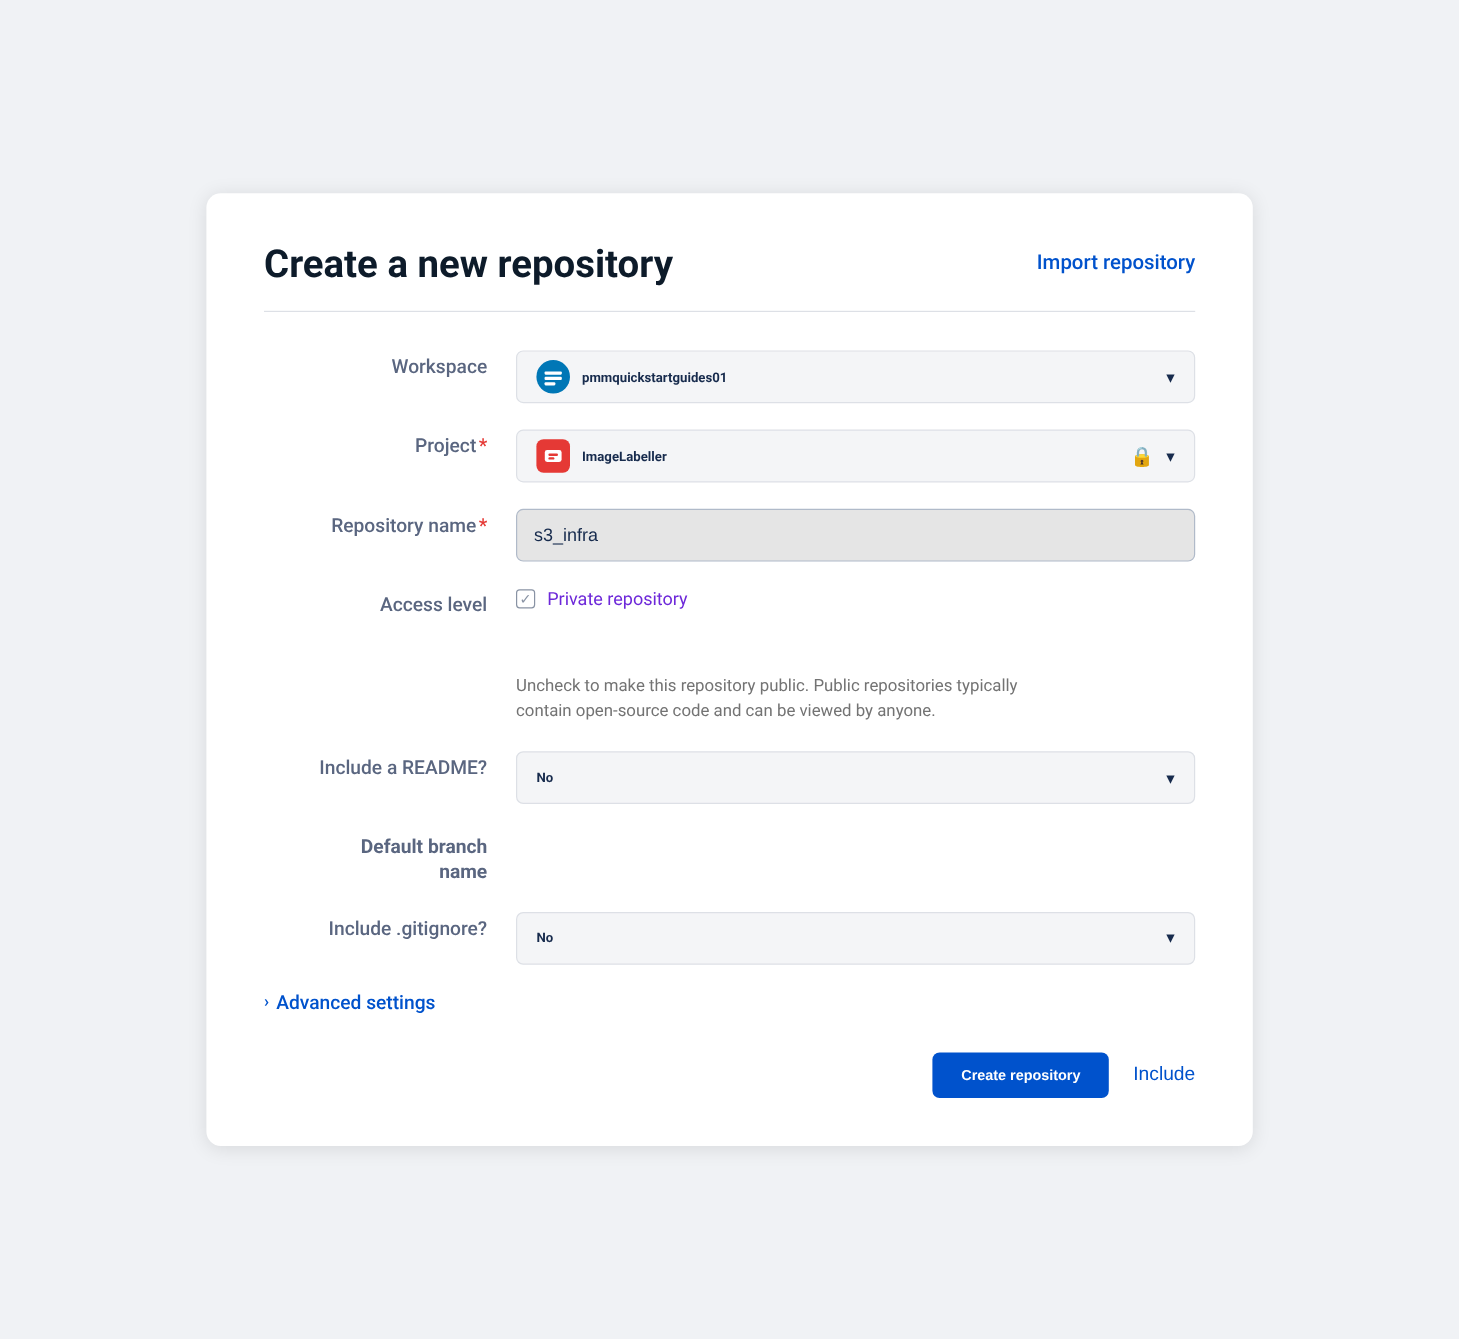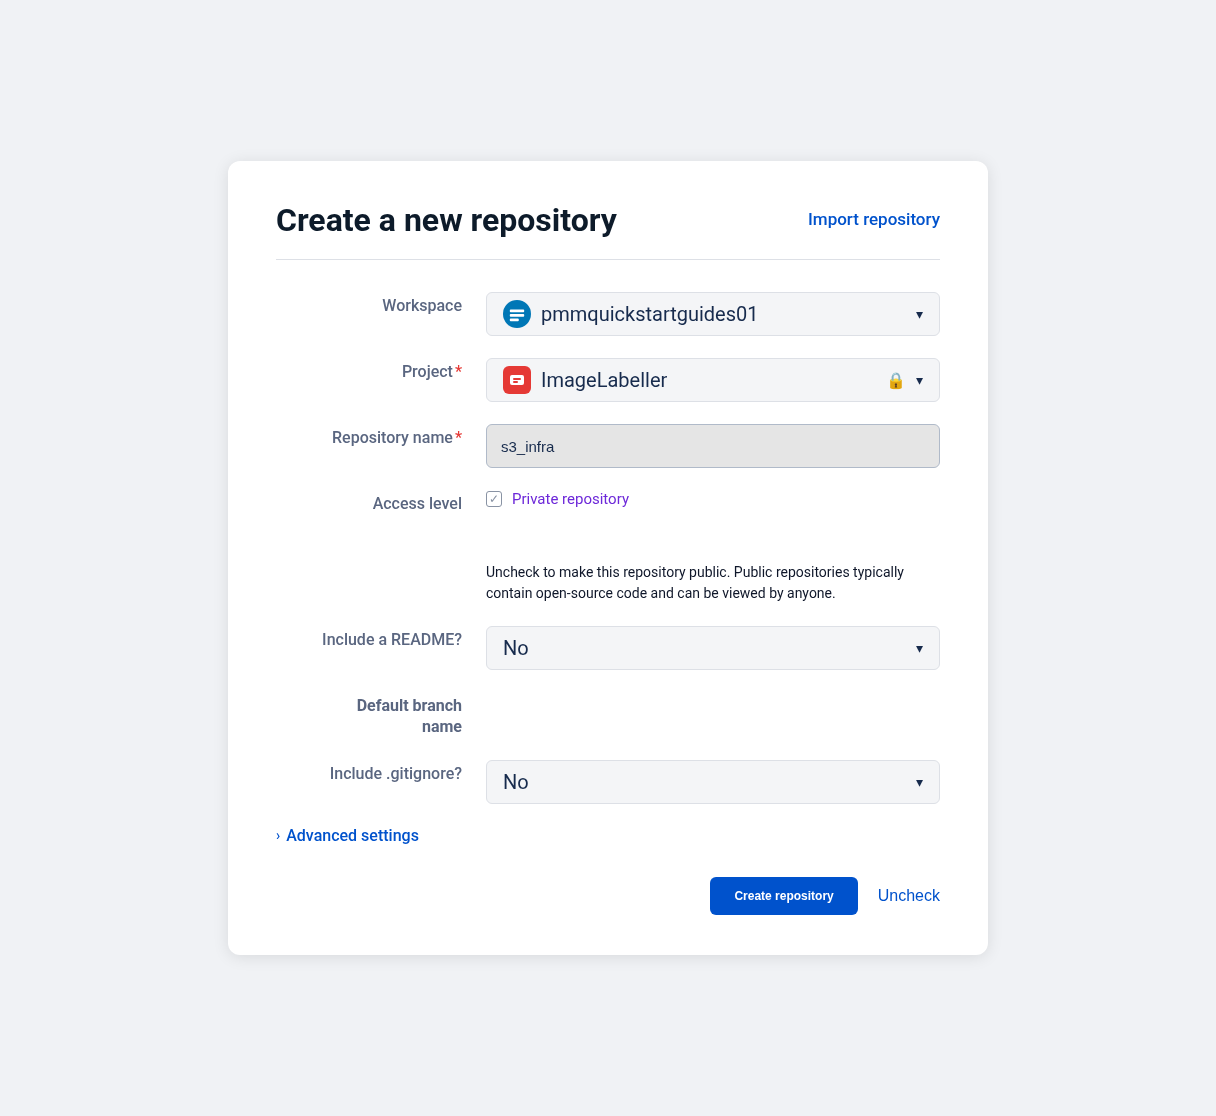--- a/index.html
+++ b/index.html
@@ -14,21 +14,21 @@
       justify-content: center;
       align-items: center;
       min-height: 100vh;
       font-family: -apple-system, BlinkMacSystemFont, 'Segoe UI', Roboto, sans-serif;
     }
 
     .dialog {
       background: #ffffff;
       border-radius: 12px;
       padding: 40px 48px 40px 48px;
-      width: 760px;
+      width: 872px;
       box-shadow: 0 2px 16px rgba(0,0,0,0.10);
       position: relative;
     }
 
     .dialog-header {
       display: flex;
       justify-content: space-between;
       align-items: flex-start;
       margin-bottom: 20px;
     }
@@ -120,23 +120,23 @@
       height: 18px;
     }
 
     .project-icon {
       background: #e53935;
       border-radius: 6px;
     }
 
     .select-text {
       flex: 1;
-      font-size: 20px;
+      font-size: 11px;
       color: #172b4d;
-      font-weight: 400;
+      font-weight: 700;
     }
 
     .lock-icon {
       color: #8993a4;
       margin-right: 6px;
       font-size: 16px;
     }
 
     .chevron-icon {
       color: #172b4d;
@@ -192,21 +192,21 @@
       line-height: 1;
     }
 
     .private-label {
       font-size: 15px;
       color: #6d28d9;
     }
 
     .access-description {
       font-size: 14px;
-      color: #0f172a;
+      color: #737373;
       line-height: 1.5;
       max-width: 430px;
       margin-top: 46px;
     }
 
     .advanced-settings {
       display: flex;
       align-items: center;
       color: #0052cc;
       font-size: 16px;
@@ -346,16 +346,16 @@
     </div>
   </div>
 
   <div class="advanced-settings">
     <span class="chevron-right">›</span>
     <span>Advanced settings</span>
   </div>
 
   <div class="footer-buttons">
     <button class="btn-create">Create repository</button>
-    <button class="btn-cancel">Uncheck</button>
+    <button class="btn-cancel">Include</button>
   </div>
 
 </div>
 
 </body></html>

